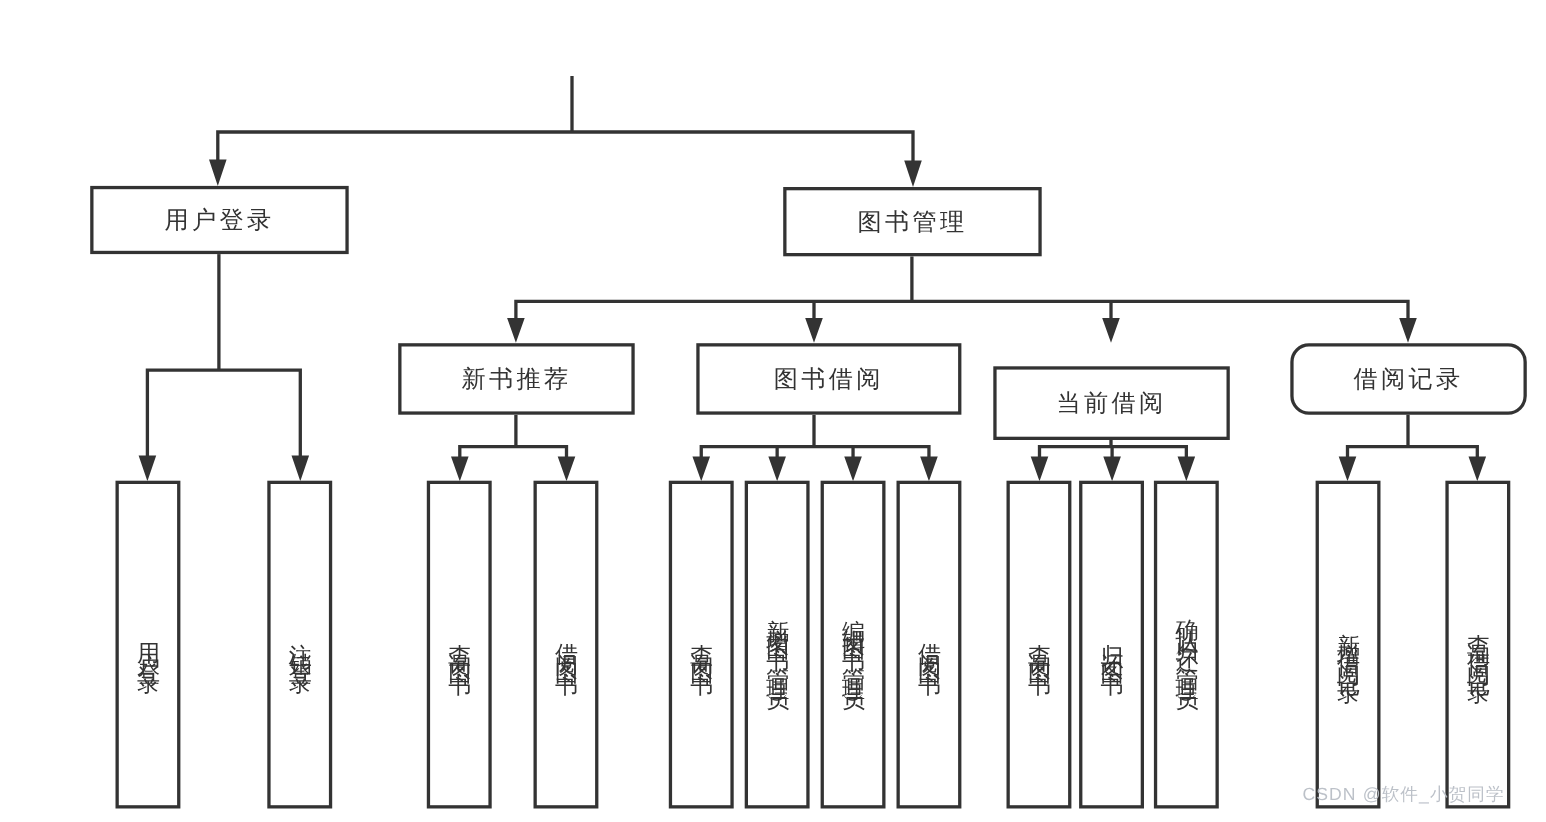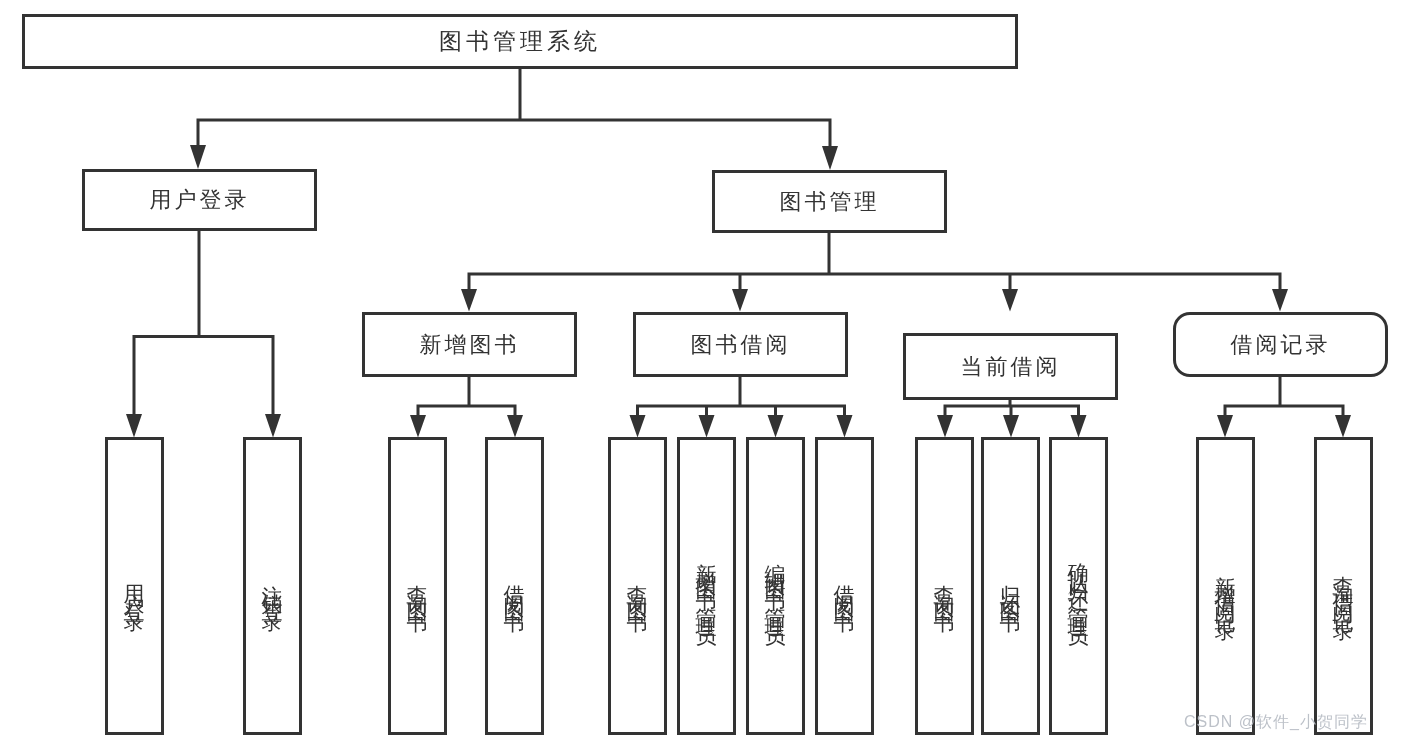--- a/index.html
+++ b/index.html
@@ -84,35 +84,32 @@
       <path d="M190,145 L206,145 L198,169 Z M822,146 L838,146 L830,170 Z"></path>
       <path d="M126,414 L142,414 L134,437.5 Z M265,414 L281,414 L273,437.5 Z"></path>
       <path d="M461,289 L477,289 L469,311.5 Z M732,289 L748,289 L740,311.5 Z M1002,289 L1018,289 L1010,311.5 Z M1272,289 L1288,289 L1280,311.5 Z"></path>
       <path d="M410,415 L426,415 L418,437.5 Z M507,415 L523,415 L515,437.5 Z"></path>
       <path d="M629.5,415 L645.5,415 L637.5,437.5 Z M698.5,415 L714.5,415 L706.5,437.5 Z M767.5,415 L783.5,415 L775.5,437.5 Z M836.5,415 L852.5,415 L844.5,437.5 Z"></path>
       <path d="M937,415 L953,415 L945,437.5 Z M1003,415 L1019,415 L1011,437.5 Z M1070.5,415 L1086.5,415 L1078.5,437.5 Z"></path>
       <path d="M1217,415 L1233,415 L1225,437.5 Z M1335,415 L1351,415 L1343,437.5 Z"></path>
     </g>
   </svg>
 
-  <div class="node hbox root-box" style="left:22px; top:14px; width:996px; height:55px;">
-    <span>图书管理系统</span>
-  </div>
 
   <div class="node hbox" style="left:82px; top:169px; width:235px; height:62px;">
     <span>用户登录</span>
   </div>
   <div class="node hbox" style="left:712px; top:170px; width:235px; height:63px;">
     <span>图书管理</span>
   </div>
 
   <div class="node hbox" style="left:362px; top:312px; width:215px; height:65px;">
-    <span>新增图书</span>
+    <span>新书推荐</span>
   </div>
-  <div class="node hbox" style="left:633px; top:312px; width:215px; height:65px;">
+  <div class="node hbox" style="left:633px; top:312px; width:241px; height:65px;">
     <span>图书借阅</span>
   </div>
   <div class="node hbox" style="left:903px; top:304px; width:215px; height:67px;margin-top:29px;">
     <span>当前借阅</span>
   </div>
   <div class="node hbox" style="left:1173px; top:312px; width:215px; height:65px;border-radius:17px;">
     <span>借阅记录</span>
   </div>
 
   <div class="node vbox" style="left:105px; top:437px; width:59px; height:298px;">

